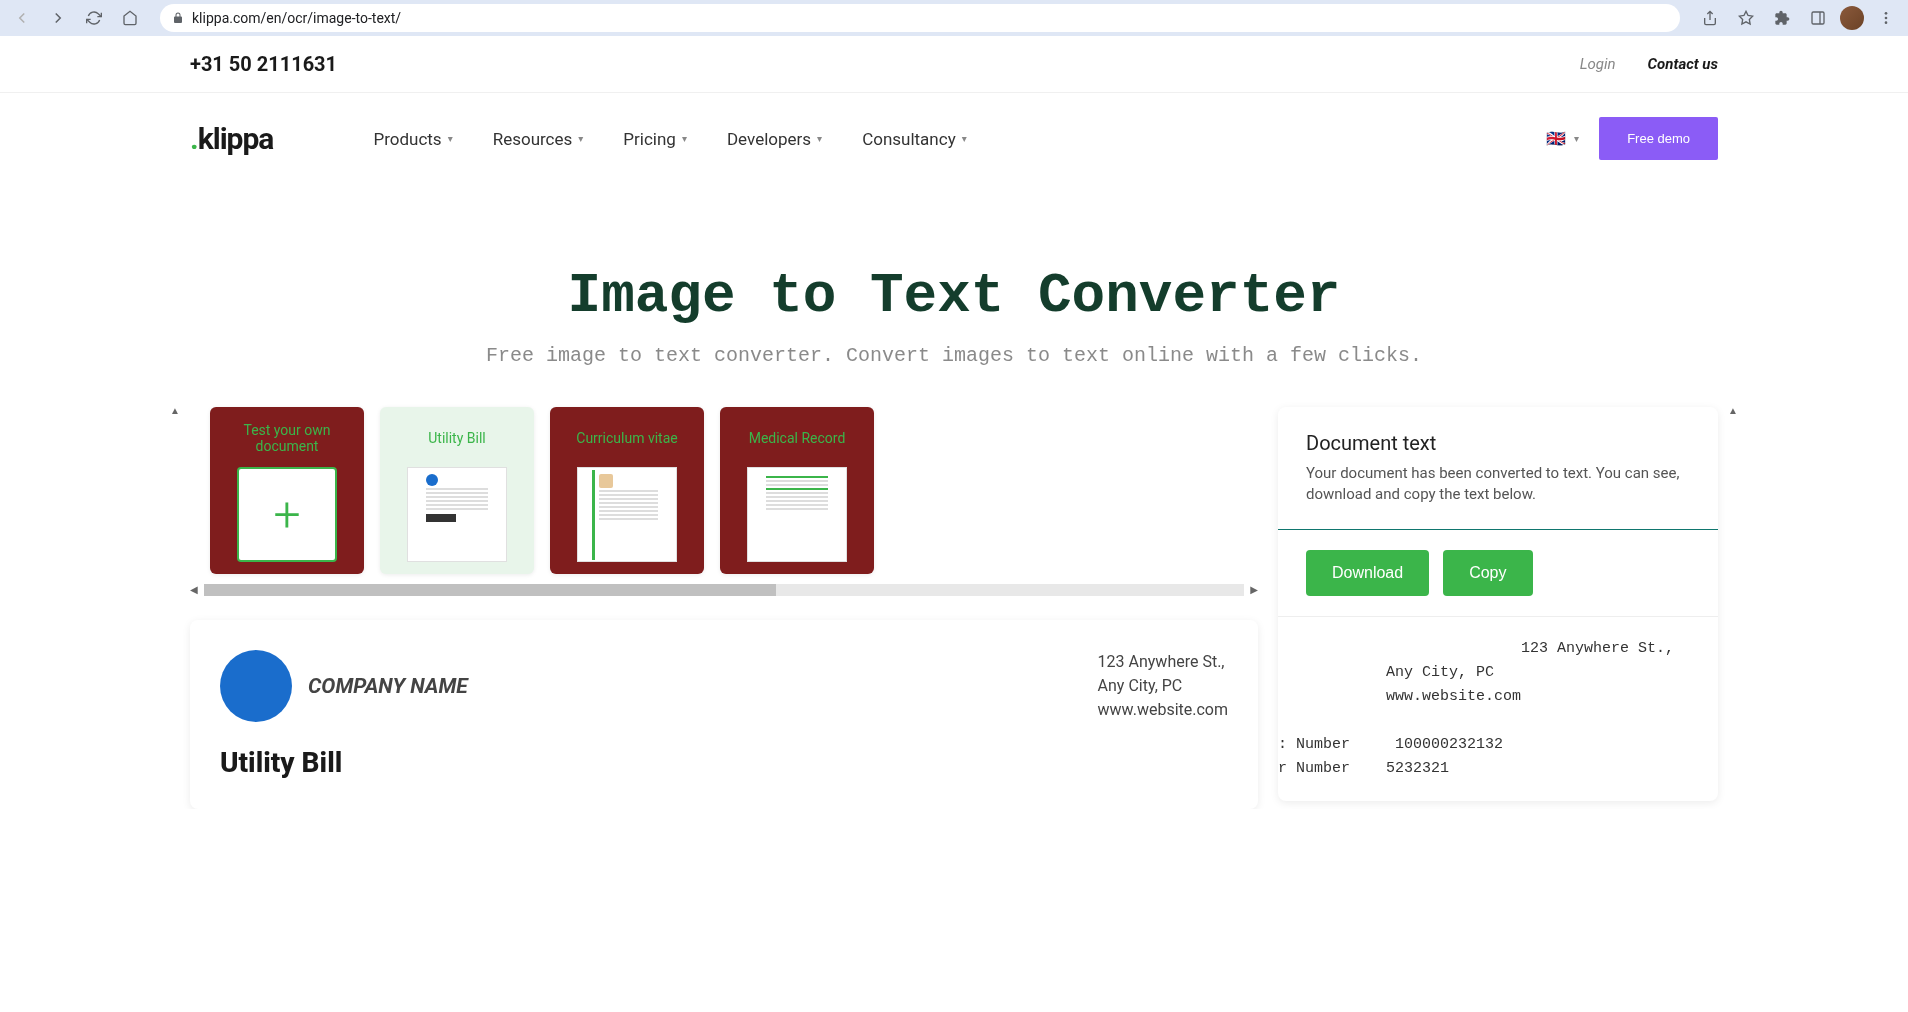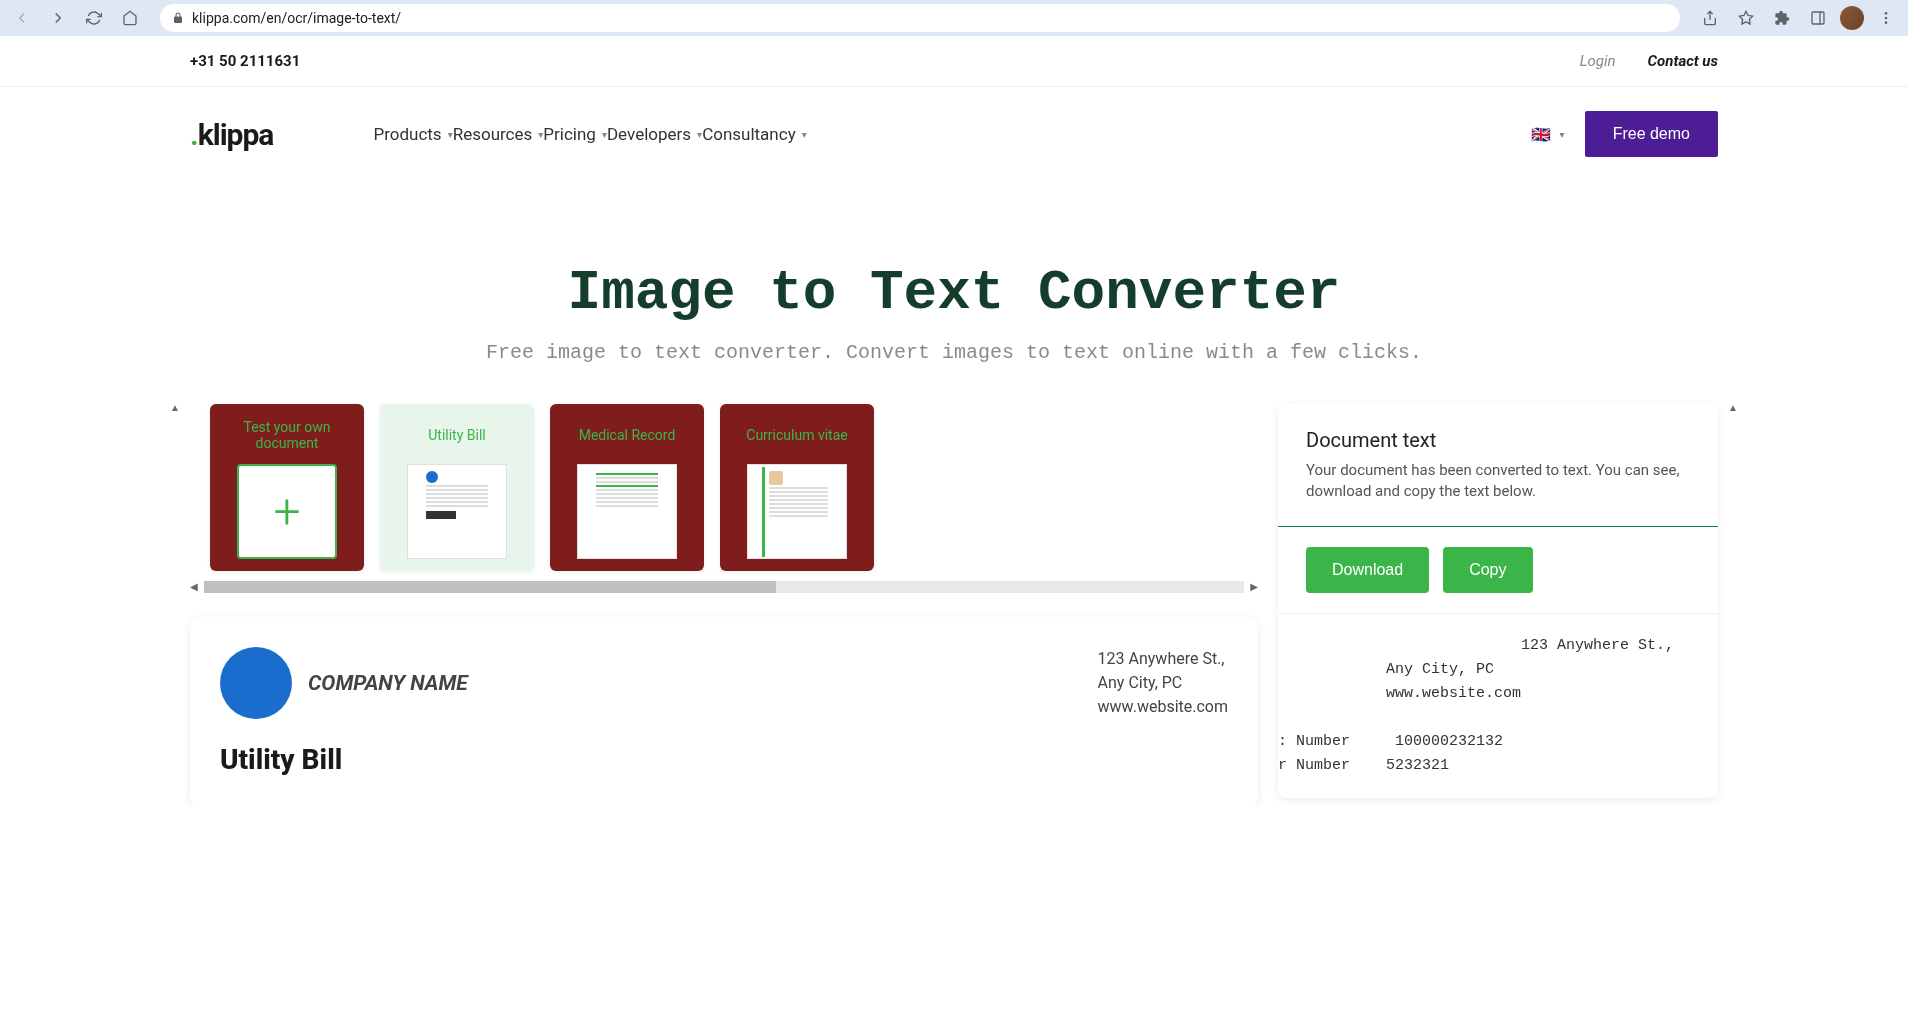--- a/index.html
+++ b/index.html
@@ -10,36 +10,36 @@
 .chrome-btn { width: 28px; height: 28px; display: flex; align-items: center; justify-content: center; cursor: pointer; color: #5f6368; border-radius: 50%; }
 .chrome-btn.disabled { color: #b0b0b0; cursor: default; }
 .address-bar { flex: 1; height: 28px; background: #fff; border-radius: 14px; display: flex; align-items: center; padding: 0 12px; gap: 8px; margin: 0 8px; }
 .lock-icon { color: #5f6368; }
 .url-text { color: #202124; font-size: 14px; }
 .chrome-right { display: flex; align-items: center; gap: 8px; }
 .avatar { width: 24px; height: 24px; border-radius: 50%; background: linear-gradient(135deg, #8b5a3c, #6b4226); }
 
 
 .top-bar { display: flex; justify-content: space-between; align-items: center; padding: 16px 190px; border-bottom: 1px solid #f0f0f0; }
-.phone { font-weight: 700; font-size: 15px; color: #1a1a1a; text-align: center; }
+.phone { font-weight: 700; font-size: 20px; color: #1a1a1a; text-align: center; }
 .top-links { display: flex; gap: 32px; font-style: italic; }
 .top-links a { text-decoration: none; font-size: 15px; }
 .login-link { color: #888; }
 .contact-link { color: #1a1a1a; font-weight: 700; }
 
 
 .main-nav { display: flex; align-items: center; padding: 24px 190px; gap: 40px; }
 .logo { font-size: 30px; font-weight: 700; color: #1a1a1a; letter-spacing: -1px; }
 .logo .dot { color: #3bb54a; }
-.nav-items { display: flex; flex: 1; margin-left: 60px; }
+.nav-items { display: flex; gap: 40px; flex: 1; margin-left: 60px; }
 .nav-item { display: flex; align-items: center; gap: 6px; font-size: 17px; color: #333; cursor: pointer; }
 .chevron { font-size: 10px; color: #888; }
 .nav-right { display: flex; align-items: center; gap: 20px; }
 .flag { display: flex; align-items: center; gap: 8px; cursor: pointer; }
-.free-demo-btn { background: #4c1d95; color: #fff; padding: 14px 28px; font-size: 16px; font-weight: 500; border: none; cursor: pointer; border-radius: 2px; }
+.free-demo-btn { background: #8b5cf6; color: #fff; padding: 14px 28px; font-size: 13px; font-weight: 500; border: none; cursor: pointer; border-radius: 2px; }
 
 
 .hero { text-align: center; padding: 80px 20px 40px; font-family: Liberation Mono, monospace; }
 .hero h1 { font-size: 56px; font-weight: 800; color: #143d2c; margin-bottom: 16px; }
 .hero p { font-size: 20px; color: #8a8a8a; }
 
 
 .content-area { display: flex; gap: 20px; padding: 0 190px; align-items: flex-start; }
 
 
@@ -221,43 +221,43 @@
                   <div class="mini-line"></div>
                   <div class="mini-line"></div>
                 <div class="mini-line"></div>
                   <div class="mini-line"></div>
                   <div class="mini-line"></div>
                 <div class="mini-bar"></div>
               </div>
             </div>
           </div>
           <div class="doc-card">
+            <div class="doc-card-label">Curriculum vitae</div>
+            <div class="doc-thumb">
+              <div class="mini-doc mini-cv">
+                <div class="mini-photo"></div>
+                <div class="mini-line"></div>
+                  <div class="mini-line"></div>
+                  <div class="mini-line"></div>
+                <div class="mini-line"></div>
+                  <div class="mini-line"></div>
+                  <div class="mini-line"></div>
+                <div class="mini-line"></div>
+                  <div class="mini-line"></div>
+              </div>
+            </div>
+          </div>
+          <div class="doc-card">
             <div class="doc-card-label">Medical Record</div>
             <div class="doc-thumb">
               <div class="mini-doc mini-med">
                 <div class="mini-green"></div>
                 <div class="mini-line"></div>
                   <div class="mini-line"></div>
                 <div class="mini-green"></div>
-                <div class="mini-line"></div>
-                  <div class="mini-line"></div>
-                  <div class="mini-line"></div>
-                <div class="mini-line"></div>
-                  <div class="mini-line"></div>
-              </div>
-            </div>
-          </div>
-          <div class="doc-card">
-            <div class="doc-card-label">Curriculum vitae</div>
-            <div class="doc-thumb">
-              <div class="mini-doc mini-cv">
-                <div class="mini-photo"></div>
-                <div class="mini-line"></div>
-                  <div class="mini-line"></div>
-                  <div class="mini-line"></div>
                 <div class="mini-line"></div>
                   <div class="mini-line"></div>
                   <div class="mini-line"></div>
                 <div class="mini-line"></div>
                   <div class="mini-line"></div>
               </div>
             </div>
           </div>
         </div>
         <div style="position:relative; height:12px;">

